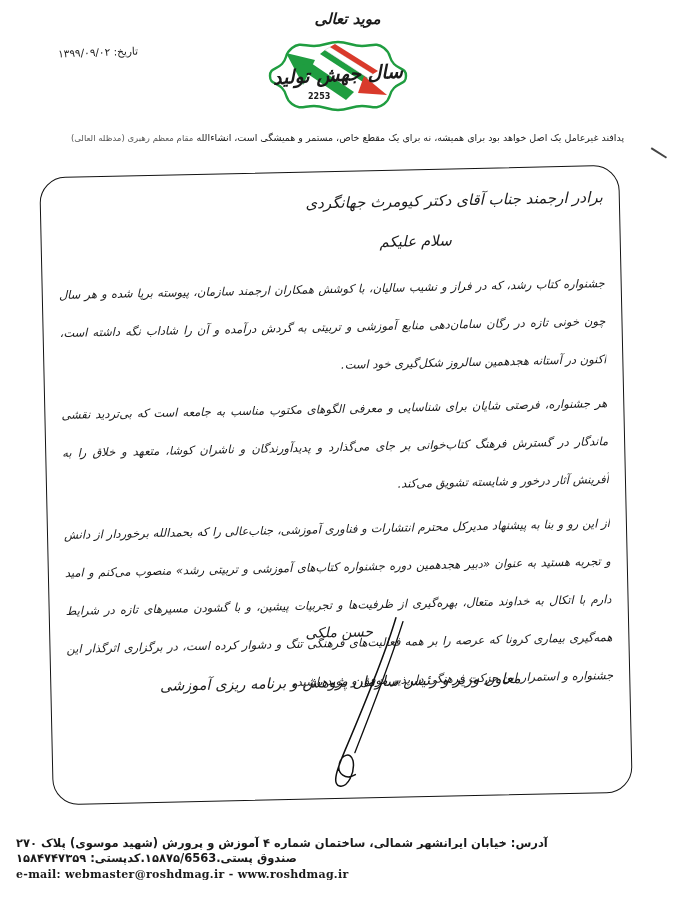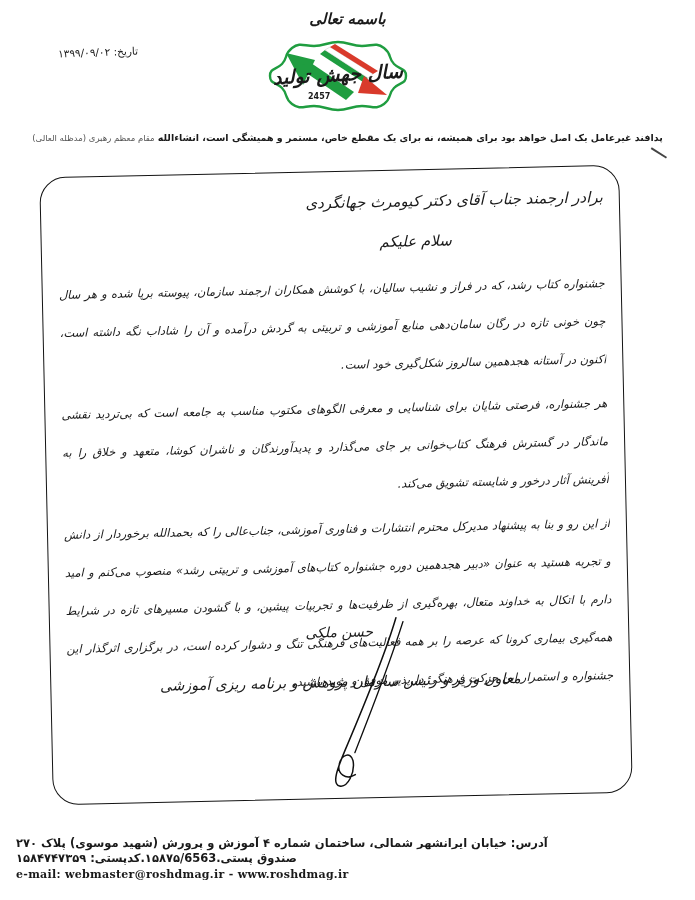--- a/index.html
+++ b/index.html
@@ -25,21 +25,21 @@
     position:absolute;left:40px;top:52px;font-size:8px;font-weight:bold;
   }
   .date-line{
     left:58px;top:46px;font-size:10.5px;direction:rtl;
     transform:rotate(-2deg);letter-spacing:.3px;
   }
   .slogan{
     top:132px;left:0;width:100%;text-align:center;direction:rtl;white-space:nowrap;
     font-size:9.5px;
   }
-  .slogan .main{font-weight:bold;}
+  .slogan .main{font-weight:normal;}
   .slogan .attrib{font-weight:normal;color:#555;font-size:8.5px;margin-right:0;}
   .fold-mark{
     left:650px;top:152px;width:18px;height:1.5px;background:#444;
     transform:rotate(32deg);
   }
   
   .letter-box{
     left:46px;top:171px;width:578px;height:626px;
     border:1.6px solid #141414;border-radius:26px;
     transform:rotate(-1.25deg);
@@ -76,41 +76,41 @@
     font-size:11.5px;font-weight:bold;line-height:14.5px;white-space:nowrap;
   }
   .footer .email-line{
     direction:ltr;font-family:"DejaVu Serif", serif;font-weight:bold;
     font-size:11px;margin-top:3px;letter-spacing:.3px;
   }
 </style>
 </head>
 <body>
 
-<div class="abs bismillah">باسمه تعالی</div>
+<div class="abs bismillah">موید تعالی</div>
 
 <div class="abs emblem">
   <svg width="140" height="72" viewBox="0 0 140 72">
     <path d="M70,2 C60,2 56,6 46,6 C36,6 32,2 24,8 C16,14 20,18 14,24 C8,30 2,28 2,36
              C2,44 8,42 14,48 C20,54 16,58 24,64 C32,70 36,66 46,66 C56,66 60,70 70,70
              C80,70 84,66 94,66 C104,66 108,70 116,64 C124,58 120,54 126,48 C132,42 138,44 138,36
              C138,28 132,30 126,24 C120,18 124,14 116,8 C108,2 104,6 94,6 C84,6 80,2 70,2 Z" fill="#ffffff" stroke="#1f9d40" stroke-width="2.4"></path>
     <g>
       <polygon points="52,14 57,10 100,38 95,42" fill="#1f9d40"></polygon>
       <polygon points="57,10 62,7 105,34 100,38" fill="#ffffff" stroke="#c9c9c9" stroke-width="0.5"></polygon>
       <polygon points="62,7 67,4 110,31 105,34" fill="#d93a2b"></polygon>
       <polygon points="96,36 119,55 90,53" fill="#d93a2b"></polygon>
     </g>
     <g>
       <polygon points="18,13 47,20 35,45" fill="#1f9d40"></polygon>
       <polygon points="31,28 40,21 86,52 78,60" fill="#1f9d40"></polygon>
     </g>
   </svg>
   <div class="emblem-title">سال جهش تولید</div>
-  <div class="emblem-year">2457</div>
+  <div class="emblem-year">2253</div>
 </div>
 
 <div class="abs date-line">تاریخ: ۱۳۹۹/۰۹/۰۲</div>
 
 <div class="abs slogan">
   <span class="main">پدافند غیرعامل یک اصل خواهد بود برای همیشه، نه برای یک مقطع خاص، مستمر و همیشگی است، انشاءالله</span>
   <span class="attrib">مقام معظم رهبری (مدظله العالی)</span>
 </div>
 
 <div class="abs fold-mark"></div>

